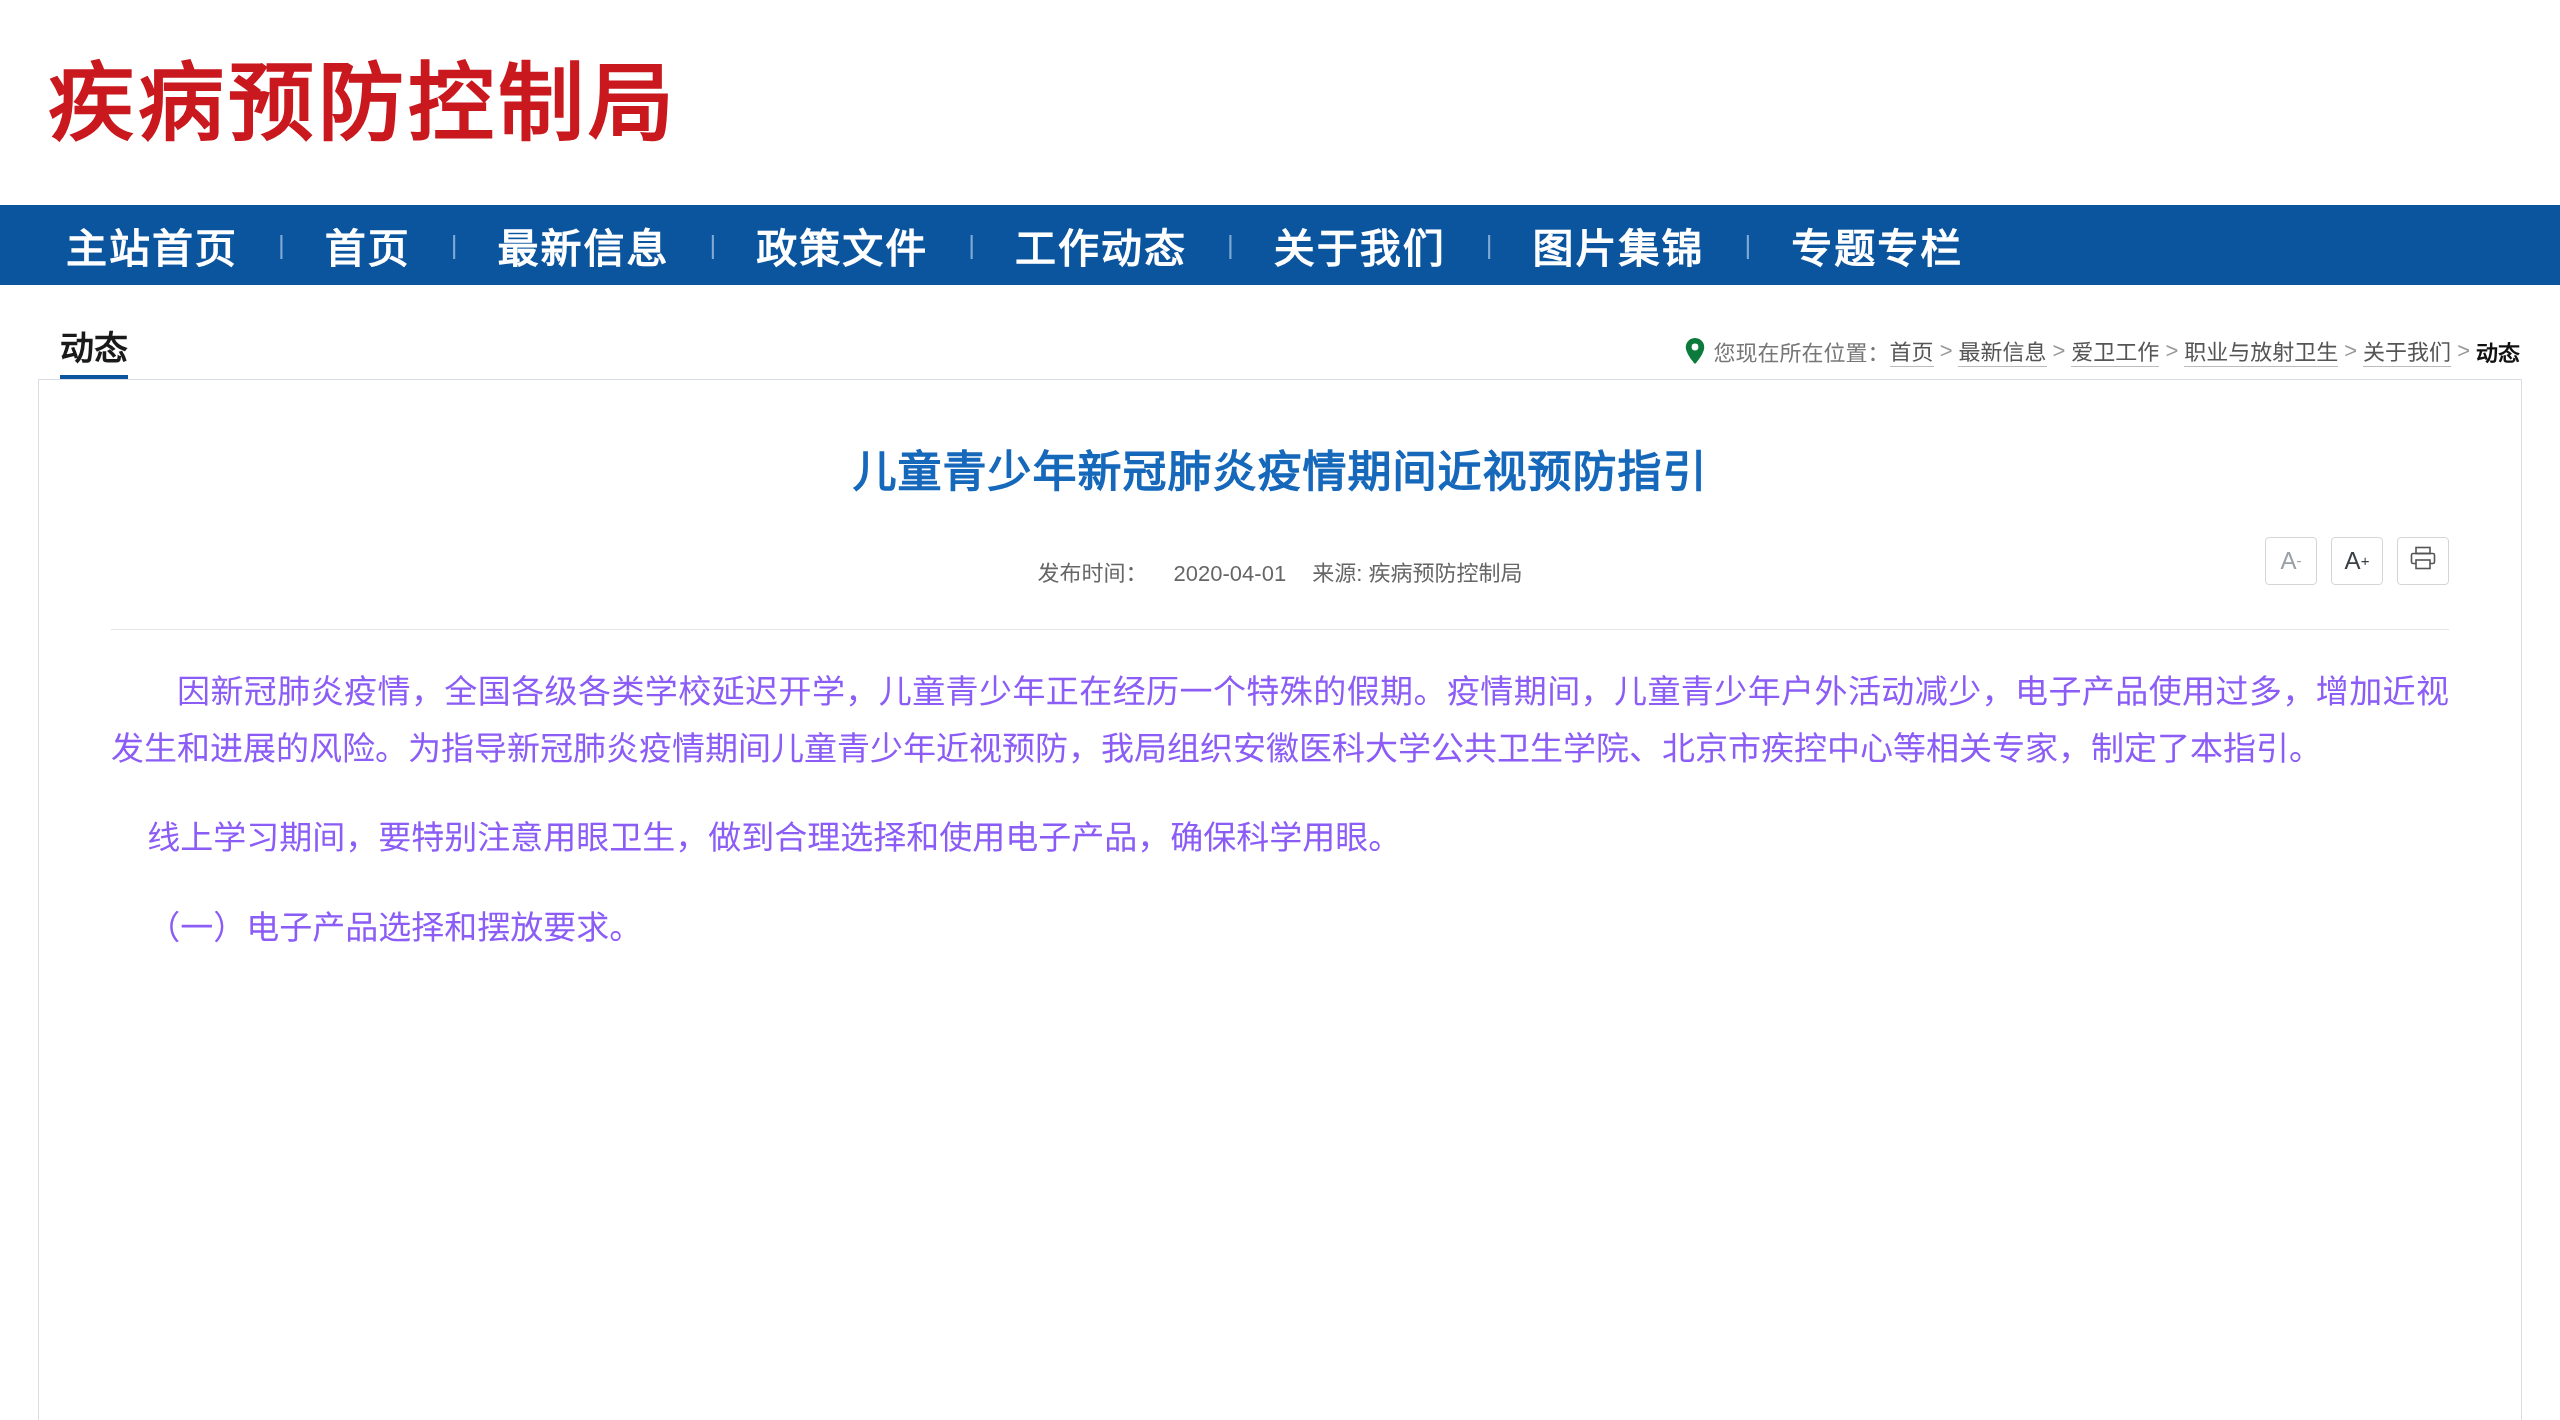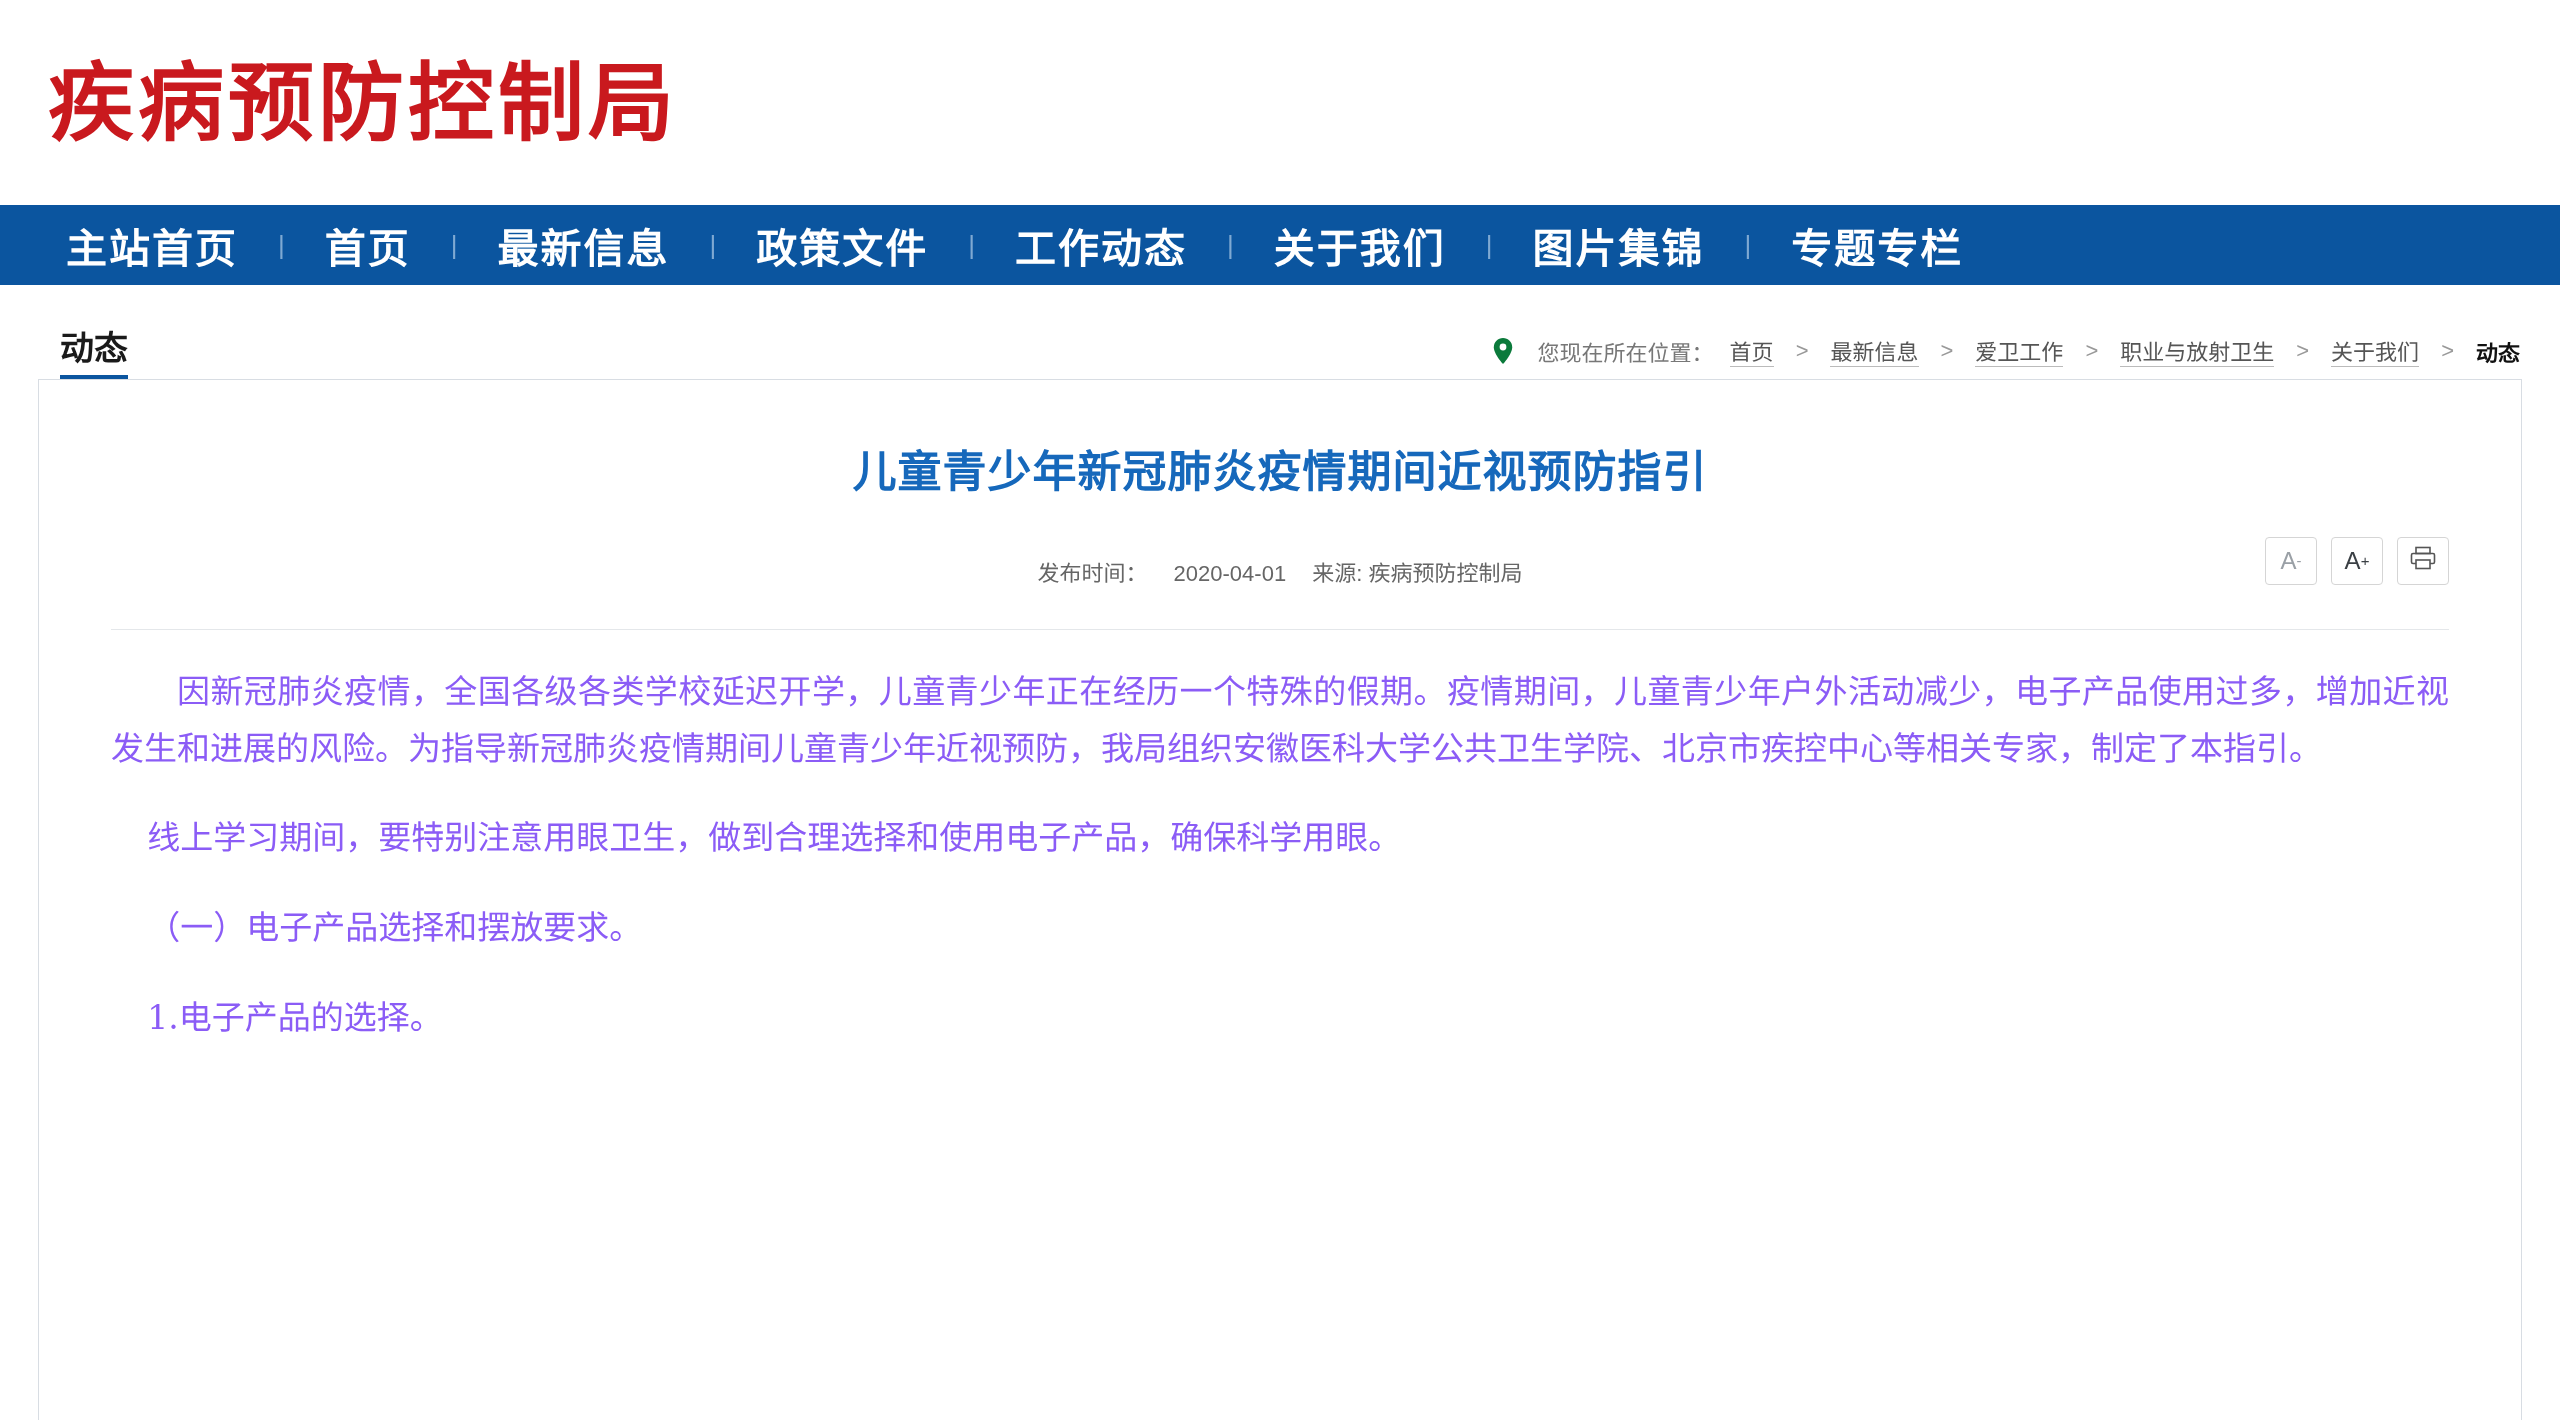--- a/index.html
+++ b/index.html
@@ -71,21 +71,21 @@
     font-weight: bold;
     color: #1a1a1a;
     border-bottom: 4px solid #0b559f;
     padding-bottom: 10px;
     line-height: 1;
   }
   .crumb-right {
     margin-left: auto;
     display: flex;
     align-items: center;
-    gap: 16px;
+    gap: 0;
     padding-bottom: 12px;
     font-size: 22px;
     color: #555;
     white-space: nowrap;
     justify-content: center;
   }
   .pin-icon {
     width: 22px;
     height: 26px;
     position: relative;
@@ -253,15 +253,14 @@
       </div>
     </div>
   </div>
 
   <div class="divider"></div>
 
   <div class="body-text">
     <p class="para-indent">因新冠肺炎疫情，全国各级各类学校延迟开学，儿童青少年正在经历一个特殊的假期。疫情期间，儿童青少年户外活动减少，电子产品使用过多，增加近视发生和进展的风险。为指导新冠肺炎疫情期间儿童青少年近视预防，我局组织安徽医科大学公共卫生学院、北京市疾控中心等相关专家，制定了本指引。</p>
     <p class="sub-line">线上学习期间，要特别注意用眼卫生，做到合理选择和使用电子产品，确保科学用眼。</p>
     <p class="sub-line">（一）电子产品选择和摆放要求。</p>
-    <p class="sub-line">1.电子产品的选择。</p>
   </div>
 </div>
 
 </body></html>

